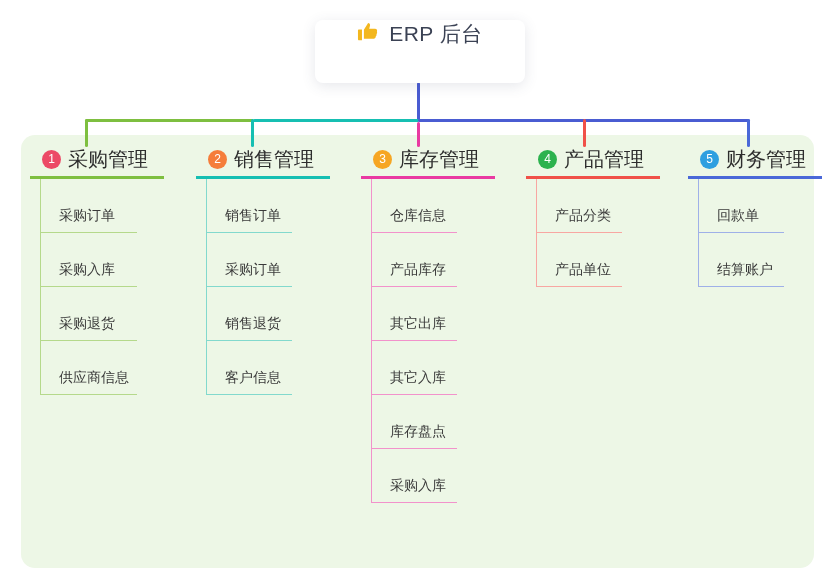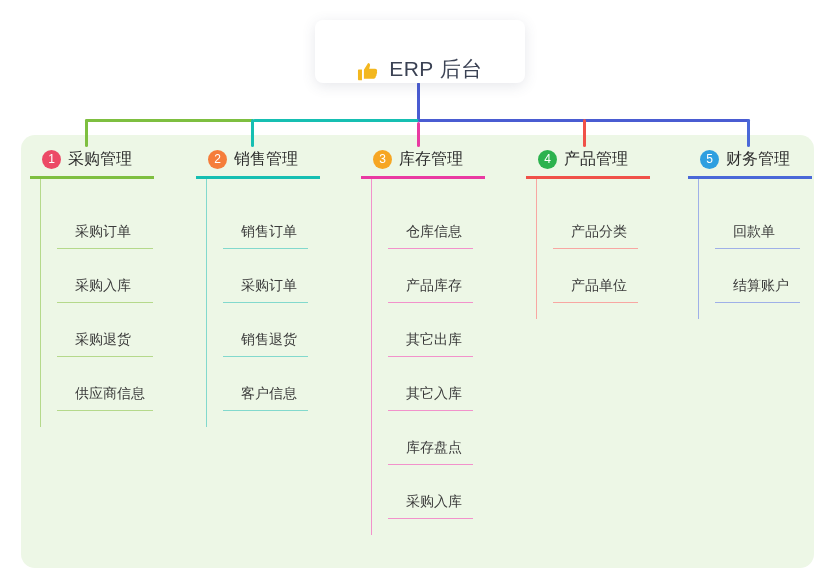--- a/index.html
+++ b/index.html
@@ -4,21 +4,21 @@
 <style>
   html,body{margin:0;padding:0;background:#ffffff;}
   body{font-family:"Liberation Sans","DejaVu Sans",sans-serif;}
   #canvas{position:relative;width:839px;height:588px;background:#ffffff;overflow:hidden;}
 
   
   #panel{position:absolute;left:21px;top:135px;width:793px;height:433px;border-radius:14px;}
 
   
   #root-node{position:absolute;left:315px;top:20px;width:210px;height:63px;background:#ffffff;
-    border-radius:8px;box-shadow:0 3px 14px rgba(60,70,100,.13);display:flex;align-items:flex-end;
+    border-radius:8px;box-shadow:0 3px 14px rgba(60,70,100,.13);display:flex;align-items:flex-start;
     justify-content:center;gap:9px;z-index:3;}
   #root-node .root-label{font-size:21px;color:#3b4254;letter-spacing:.5px;white-space:nowrap;}
   .thumb-icon{width:23px;height:23px;display:inline-block;}
 
   
   .conn{position:absolute;border-radius:2px;z-index:1;}
   #stem{left:417px;top:82px;width:3px;height:39px;}
   .h-seg{top:119px;height:3px;}
   #hseg-1{left:85px;width:169px;}
   #hseg-2{left:253px;width:166px;}
@@ -34,22 +34,22 @@
   .branch{position:absolute;top:148px;z-index:2;}
   .branch:nth-of-type(1){left:30px;}
   .branch:nth-of-type(2){left:196px;}
   .branch:nth-of-type(3){left:361px;}
   .branch:nth-of-type(4){left:526px;}
   .branch:nth-of-type(5){left:688px;}
   .branch-title{display:flex;align-items:center;gap:7px;width:fit-content;min-width:96px;
     padding:0 16px 6px 12px;border-bottom:3px solid var(--c);}
   .badge{width:19px;height:19px;border-radius:50%;background:var(--bc);color:#fff;font-size:12px;
     line-height:19px;text-align:center;flex:none;}
-  .branch-label{font-size:16px;color:#2d2d2d;white-space:nowrap;line-height:22px;}
-  .branch-items{list-style:none;margin:0 0 0 10px;padding:16px;width:fit-content;
+  .branch-label{font-size:20px;color:#2d2d2d;white-space:nowrap;line-height:22px;}
+  .branch-items{list-style:none;margin:0 0 0 10px;padding:0;width:fit-content;
     border-left:1px solid var(--cl);}
   .branch-items li{display:flex;align-items:flex-end;height:54px;box-sizing:border-box;
     min-width:85px;padding:0 8px 7px 18px;border-bottom:1px solid var(--cl);
     font-size:14px;color:#3a3a3a;white-space:nowrap;}
 </style>
 </head>
 <body>
 
 <div id="canvas">
 

